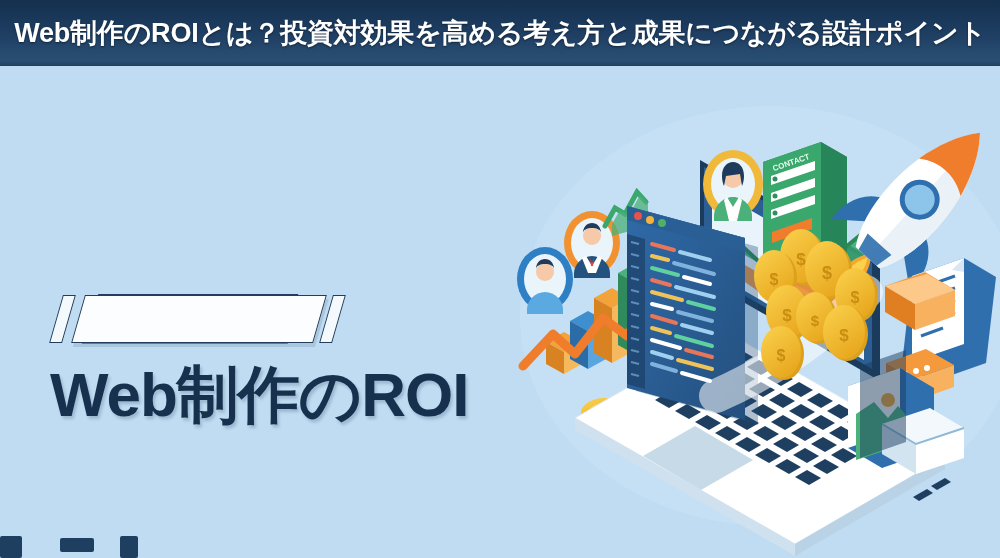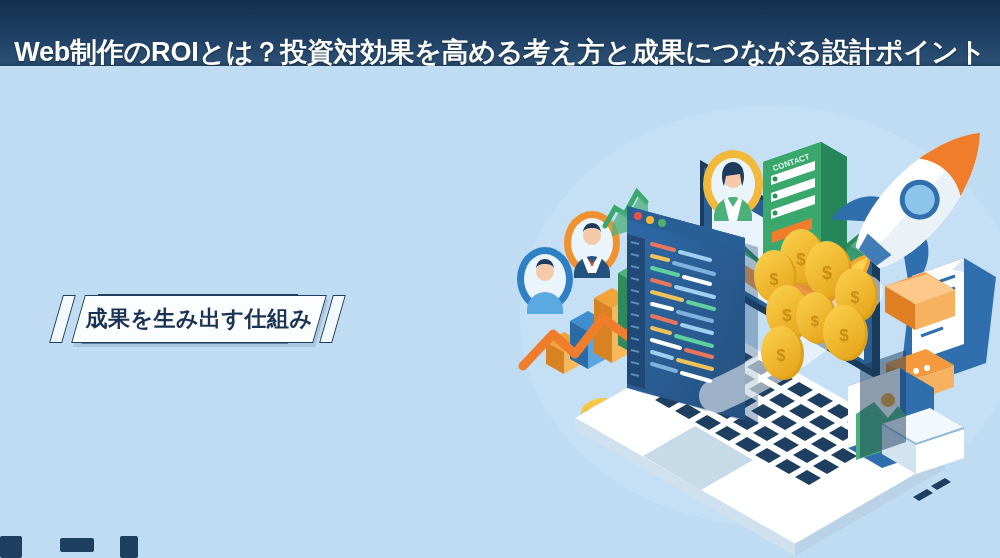--- a/index.html
+++ b/index.html
@@ -9,21 +9,21 @@
     font-family:"Liberation Sans","DejaVu Sans",sans-serif;
     background:#bfdcf2;
     overflow:hidden;
   }
   .stage{position:relative;width:1000px;height:558px;overflow:hidden;background:#bfdcf2;}
 
   
   .header-bar{
     position:absolute;left:0;top:0;width:1000px;height:66px;
     background:linear-gradient(180deg,#15304f 0%,#1d3d61 48%,#2a4f73 92%,#22415f 100%);
-    display:flex;align-items:flex-end;justify-content:center;
+    display:flex;align-items:center;justify-content:center;
     box-sizing:border-box;padding:0 13px;
   }
   .header-title{
     color:#ffffff;font-size:27px;font-weight:700;letter-spacing:-.2px;
     white-space:nowrap;line-height:1;
     text-shadow:0 1px 2px rgba(0,0,0,.45);
   }
 
   
   .canvas{position:absolute;left:0;top:66px;width:1000px;height:492px;background:#bfdcf2;}
@@ -431,23 +431,21 @@
   </div>
 
   <div class="copy">
 
     <div class="badge-wrap">
       <div class="badge-slash l"></div>
       <div class="badge-slash r"></div>
       <div class="badge-body"></div>
       <div class="badge-dash top"></div>
       <div class="badge-dash bot"></div>
-      <div class="badge-inner">
-        <span class="badge-text">成果を生み出す仕組み</span>
-      </div>
     </div>
 
     <div class="headline">
+      <div class="line l1">Web制作のROI</div>
     </div>
 
   </div>
 
 </div>
 
 </body></html>

